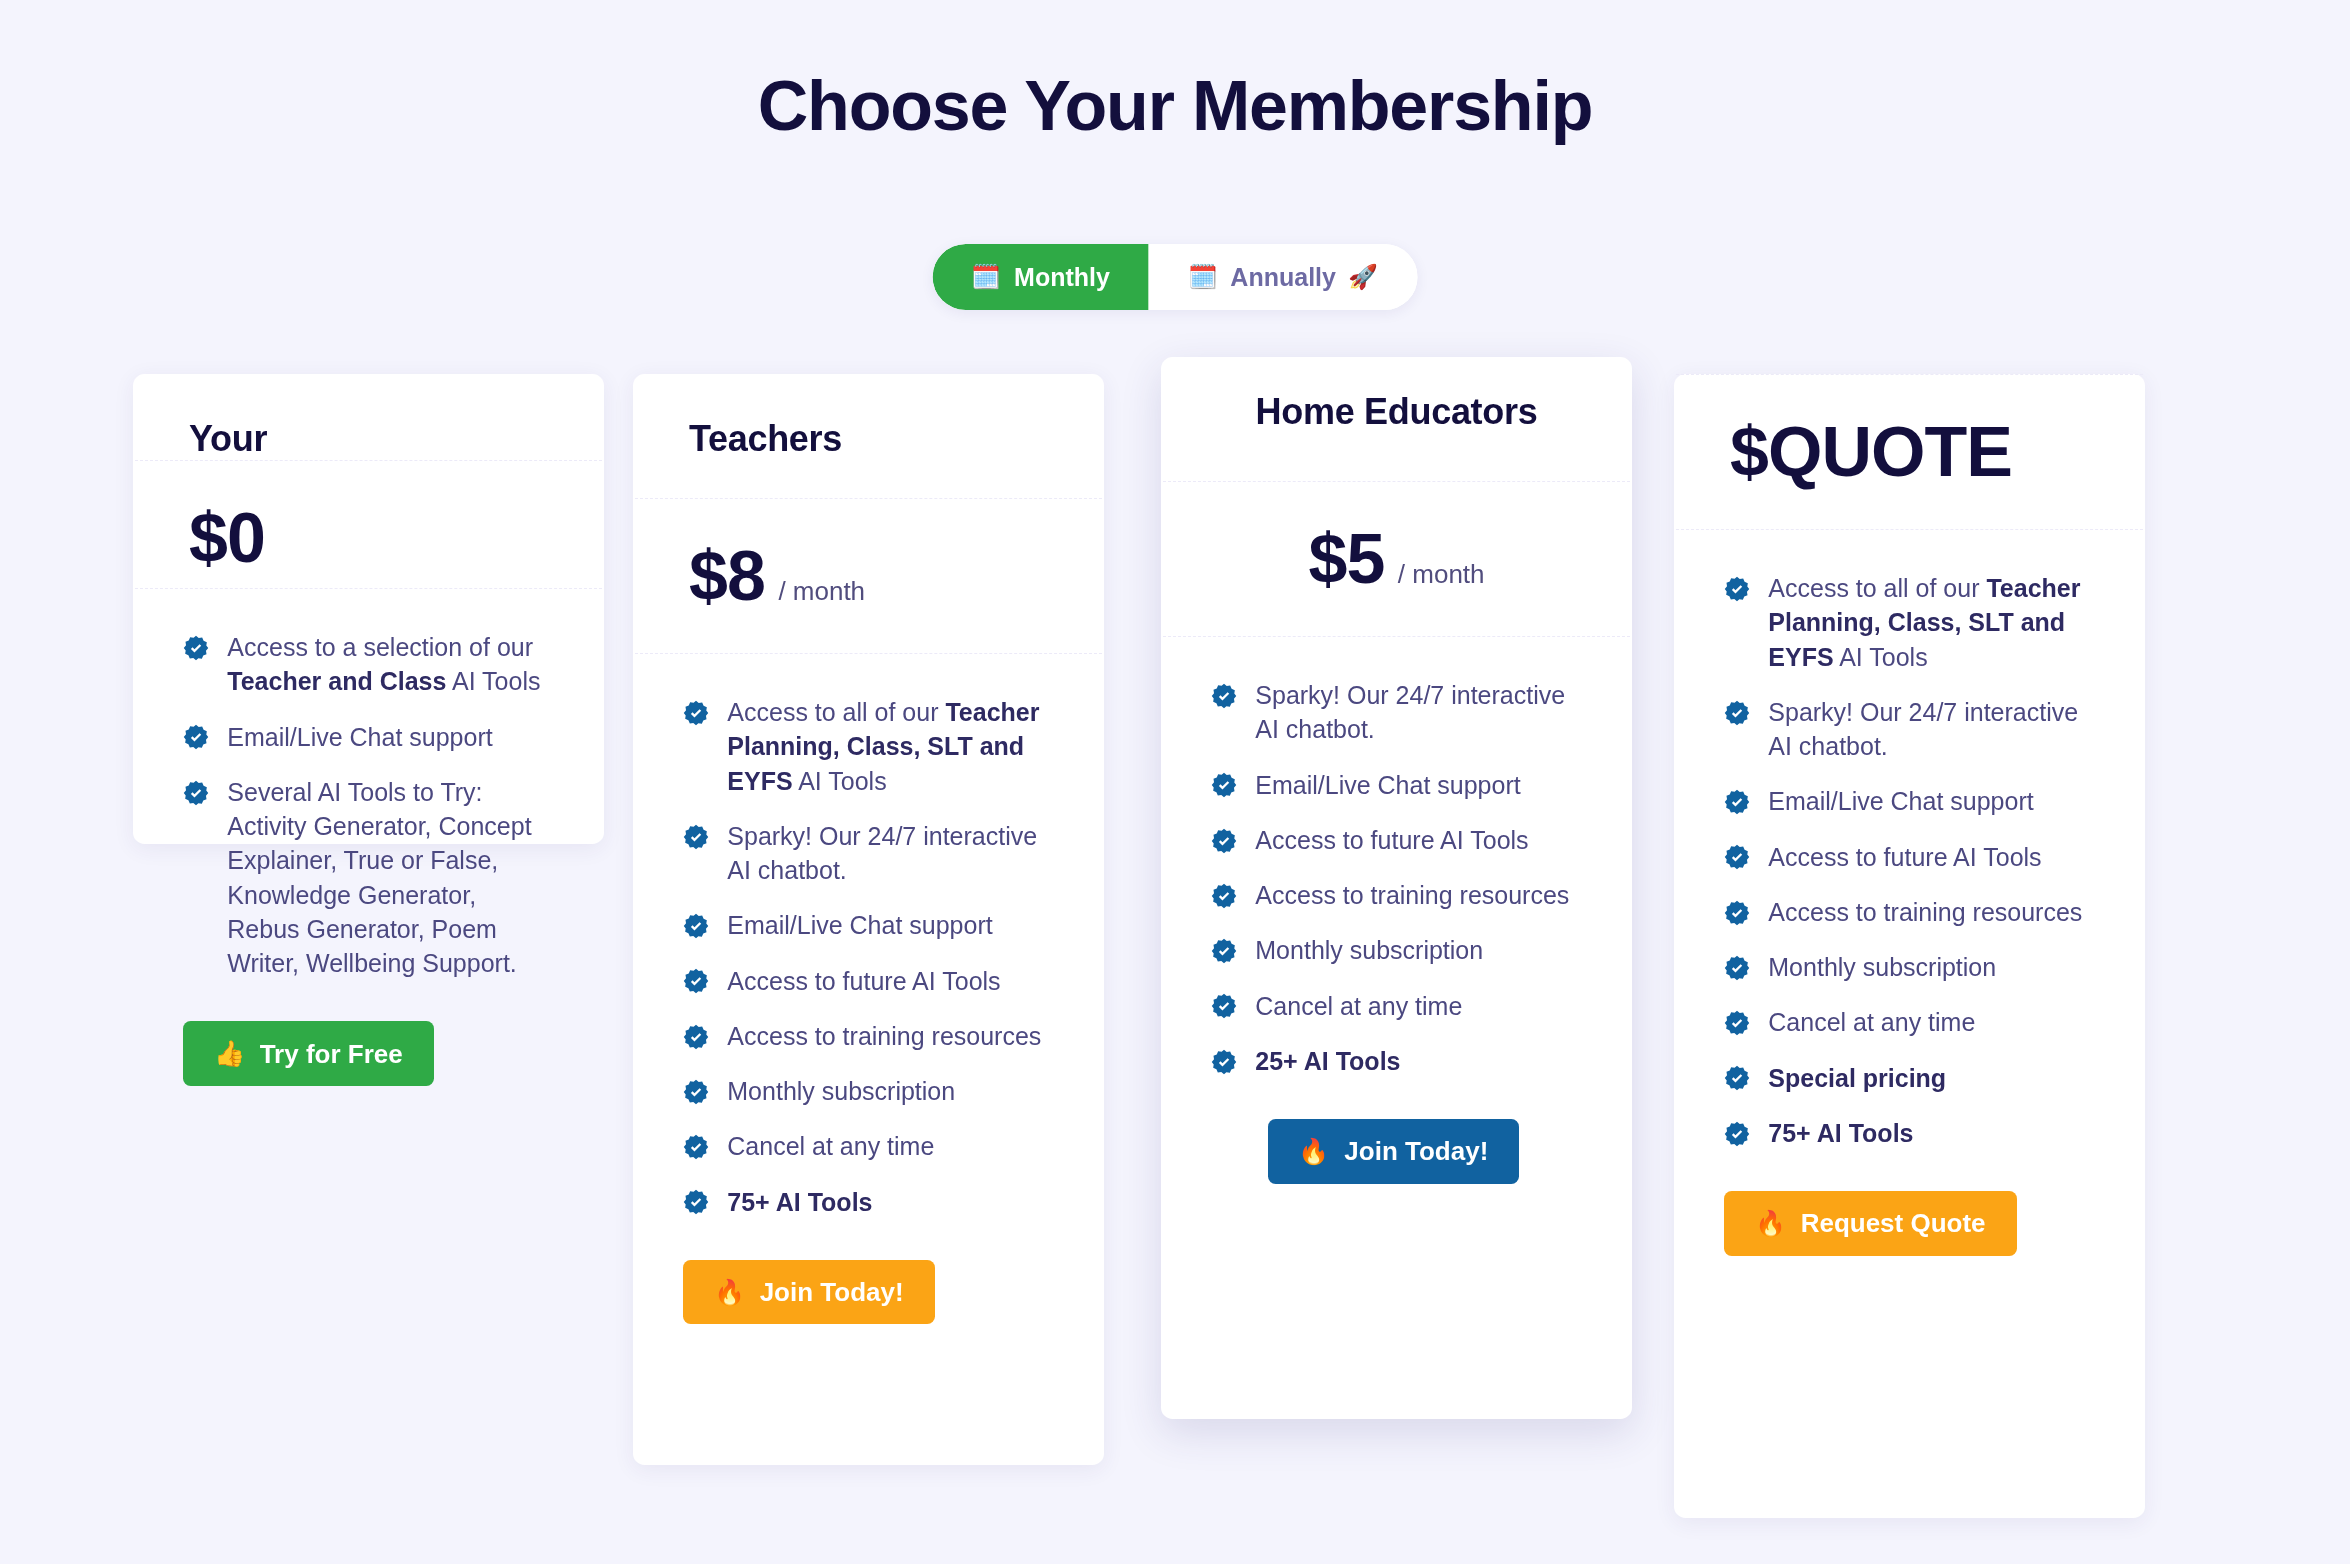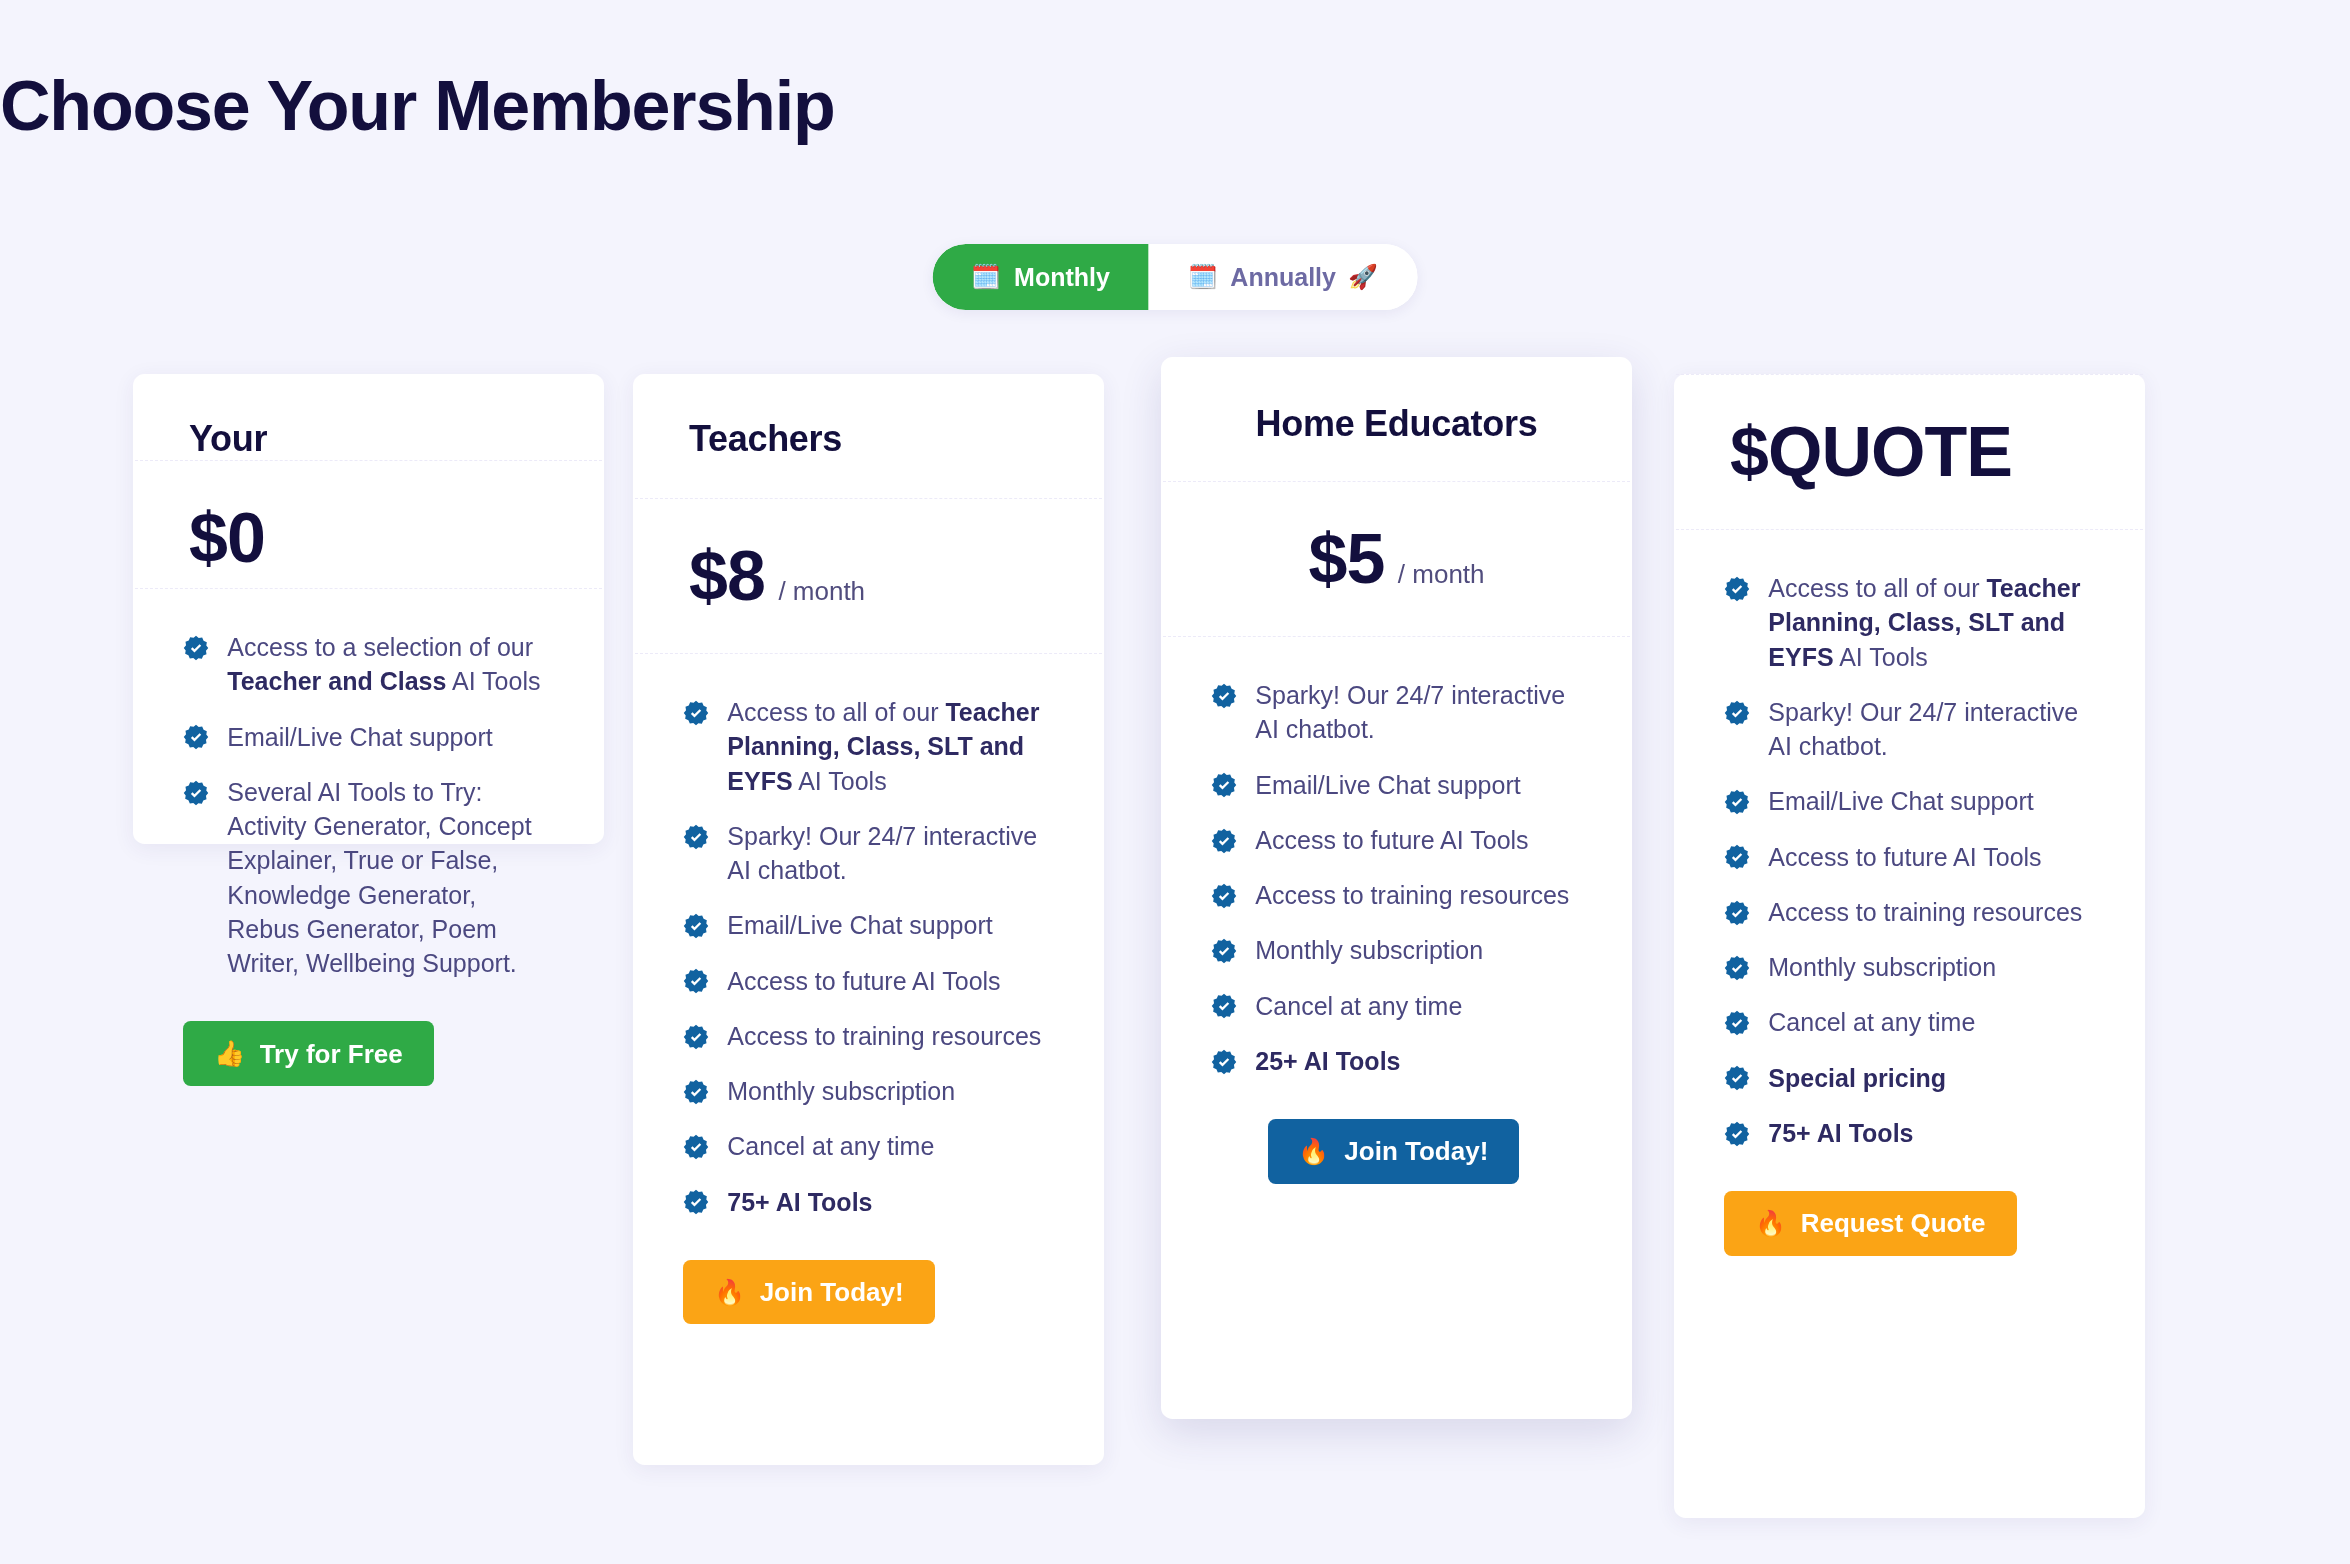--- a/index.html
+++ b/index.html
@@ -21,20 +21,21 @@
     width: 2350px;
     height: 1564px;
   }
 
   
   .page-title {
     position: absolute;
     top: 66px;
     left: 0;
     width: 100%;
+    text-align: center;
     font-size: 70px;
     font-weight: 800;
     letter-spacing: -1.2px;
     color: #130f3d;
   }
 
   
   .billing-toggle {
     position: absolute;
     top: 244px;
@@ -100,21 +101,21 @@
   .card-teachers  { left: 633px;  top: 374px;  width: 471px; height: 1091px; }
   .card-home      { left: 1161px; top: 357px;  width: 471px; height: 1062px; }
   .card-schools   { left: 1674px; top: 374px;  width: 471px; height: 1144px; }
 
   .card-head {
     padding: 44px 56px 0 56px;
     height: 124px;
     display: flex;
     align-items: flex-start;
   }
-  .card-head.centered { justify-content: center; padding-top: 46px; }
+  .card-head.centered { justify-content: center; padding-top: 34px; }
   .card-title {
     font-size: 36px;
     font-weight: 800;
     color: #130f3d;
     letter-spacing: -0.3px;
   }
 
   .divider {
     height: 0;
     border-top: 1.9px dashed #eceaf8;

